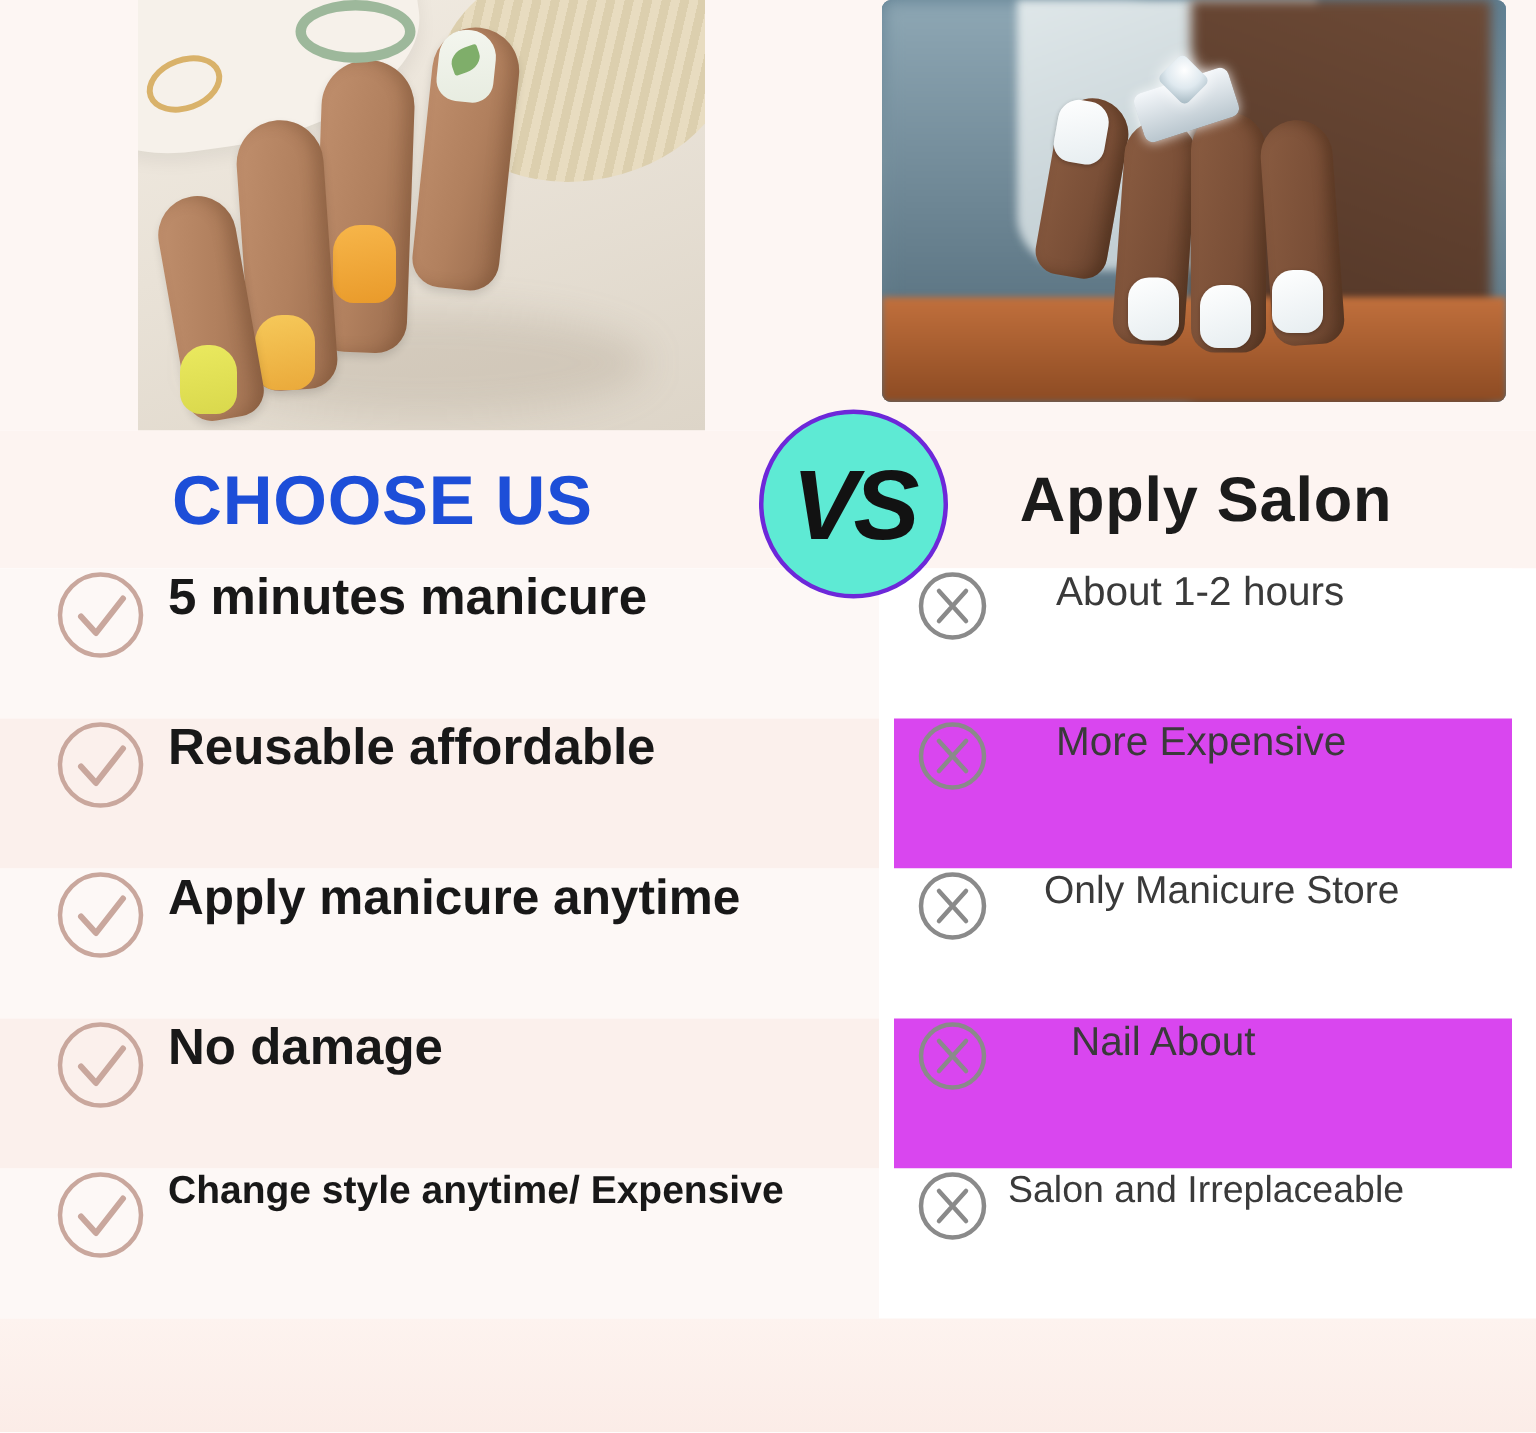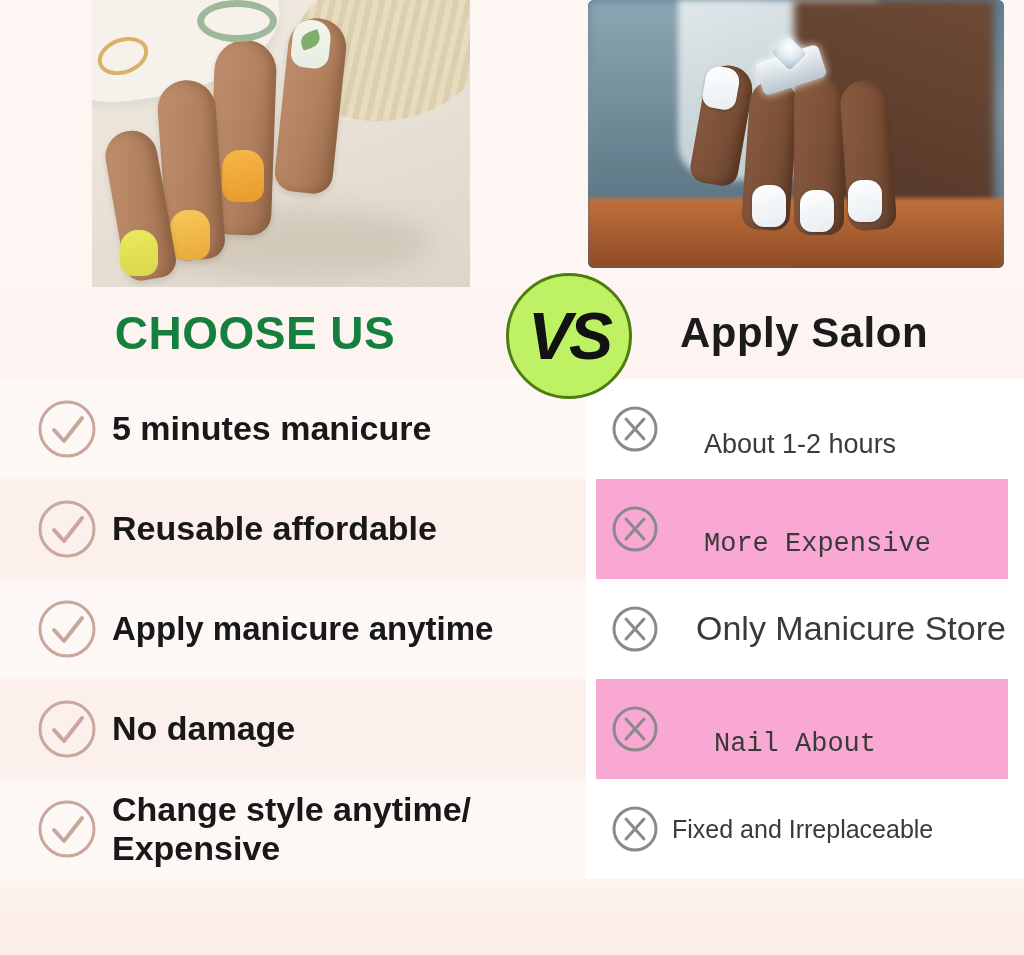--- a/index.html
+++ b/index.html
@@ -181,40 +181,40 @@
     height: 92px;
     background: #fdf4f1;
   }
   .title-left {
     position: absolute;
     left: 0; top: 0;
     width: 510px; height: 92px;
     display: flex; align-items: center; justify-content: center;
     font-size: 46px;
     font-weight: bold;
-    color: #15803d;
+    color: #1d4ed8;
     letter-spacing: 0.5px;
   }
   .title-right {
     position: absolute;
     left: 594px; top: 0;
     width: 420px; height: 92px;
     display: flex; align-items: center; justify-content: center;
     font-size: 42px;
     font-weight: bold;
     color: #1b1b1b;
     letter-spacing: 0.5px;
   }
   .vs-badge {
     position: absolute;
     left: 506px; top: -14px;
     width: 120px; height: 120px;
     border-radius: 50%;
-    background: #bef264;
-    border: 3px solid #4d7c0f;
+    background: #5eead4;
+    border: 3px solid #6d28d9;
     display: flex; align-items: center; justify-content: center;
     z-index: 5;
   }
   .vs-text {
     font-size: 66px;
     font-weight: bold;
     font-style: italic;
     color: #121212;
     letter-spacing: -3px;
   }
@@ -229,37 +229,37 @@
   .row {
     position: relative;
     width: 1024px;
     height: 100px;
   }
   .cell {
     position: absolute;
     top: 0;
     height: 100px;
     display: flex;
-    align-items: center;
+    align-items: flex-start;
   }
   .cell-left {
     left: 0;
     width: 586px;
     padding-left: 36px;
     box-sizing: border-box;
   }
   .cell-right {
     left: 596px;
     width: 412px;
     padding-left: 14px;
     box-sizing: border-box;
   }
   .row.alt .cell-left { background: #fbf0ec; }
   .row.norm .cell-left { background: #fdf8f6; }
-  .row.alt .cell-right { background: #f9a8d4; font-family: Liberation Mono, monospace; }
+  .row.alt .cell-right { background: #d946ef; }
   .row.norm .cell-right { background: #ffffff; }
 
   .check-icon {
     width: 62px; height: 62px;
     flex: 0 0 62px;
     margin-right: 14px;
   }
   .x-icon {
     width: 50px; height: 50px;
     flex: 0 0 50px;
@@ -271,22 +271,22 @@
     line-height: 1.15;
   }
   .right-text {
     color: #3a3a3a;
     font-weight: normal;
     line-height: 1.15;
   }
 
   .t-34 { font-size: 34px; }
   .t-33 { font-size: 33px; }
-  .t-27 { font-size: 27px; margin-top: 31px; }
-  .t-26 { font-size: 34px; }
+  .t-27 { font-size: 27px; }
+  .t-26 { font-size: 26px; }
   .t-25 { font-size: 25px; }
 
   .footer-band {
     position: absolute;
     left: 0; bottom: 0;
     width: 1024px; height: 76px;
     background: linear-gradient(180deg,#fdf3ef 0%, #fbece7 100%);
   }
 </style>
 </head>
@@ -453,20 +453,20 @@
         </span>
         <span class="left-text t-26">Change style anytime/ Expensive</span>
       </div>
       <div class="cell cell-right">
         <span class="x-icon">
           <svg viewBox="0 0 50 50" width="50" height="50">
             <circle cx="25" cy="25" r="21" fill="none" stroke="#8a8a8a" stroke-width="3"></circle>
             <path d="M16 15 L34 35 M34 15 L16 35" fill="none" stroke="#8a8a8a" stroke-width="3" stroke-linecap="round"></path>
           </svg>
         </span>
-        <span class="right-text t-25" style="margin-left:2px;">Fixed and Irreplaceable</span>
+        <span class="right-text t-25" style="margin-left:2px;">Salon and Irreplaceable</span>
       </div>
     </div>
 
   </div>
 
   <div class="footer-band"></div>
 </div>
 
 </body></html>

